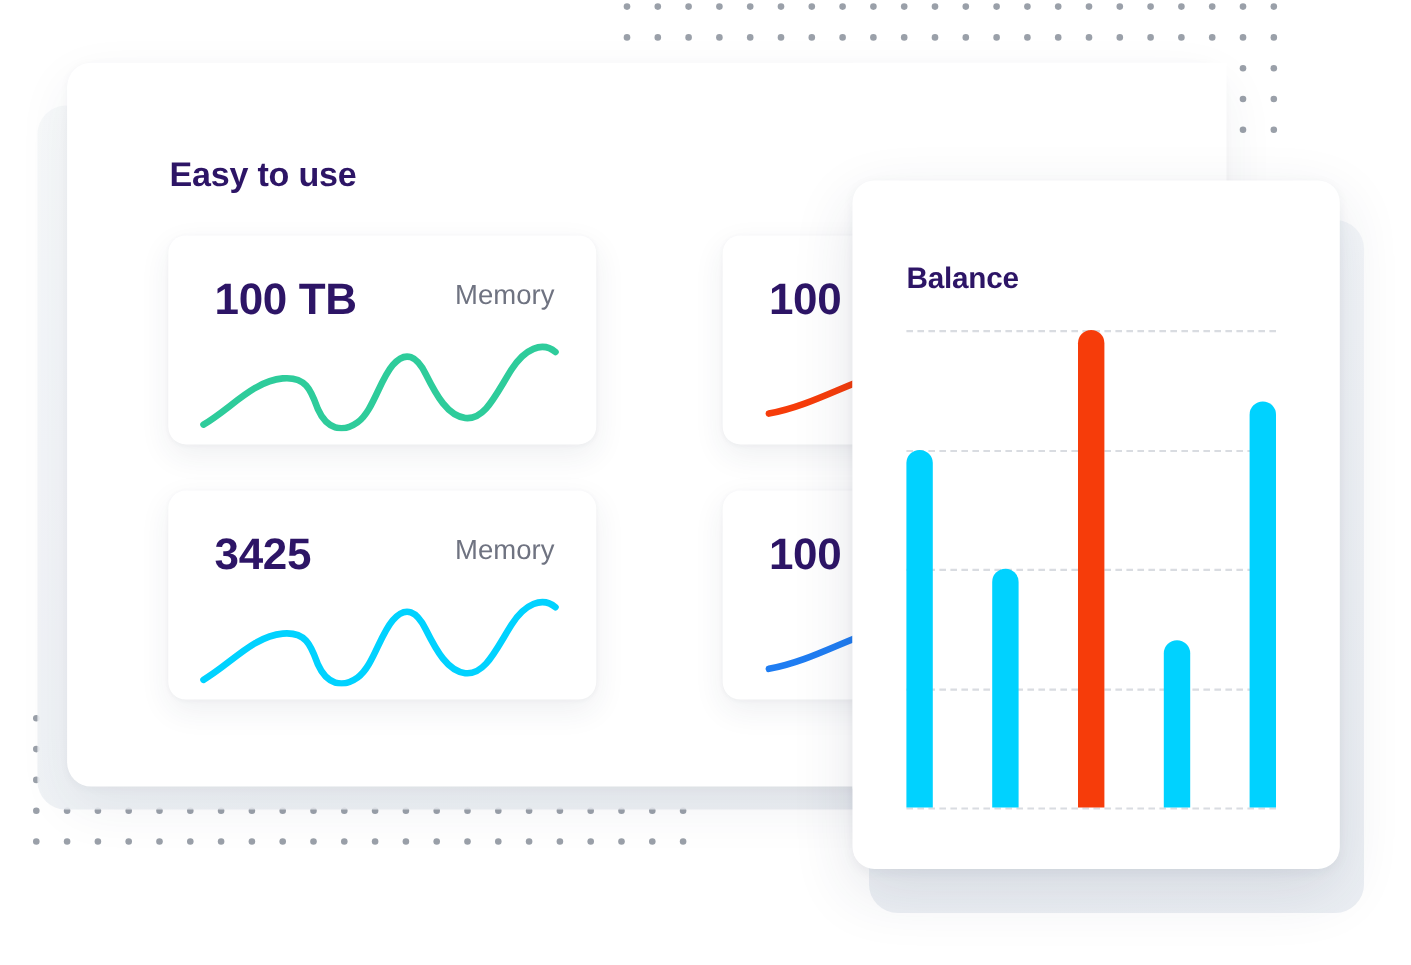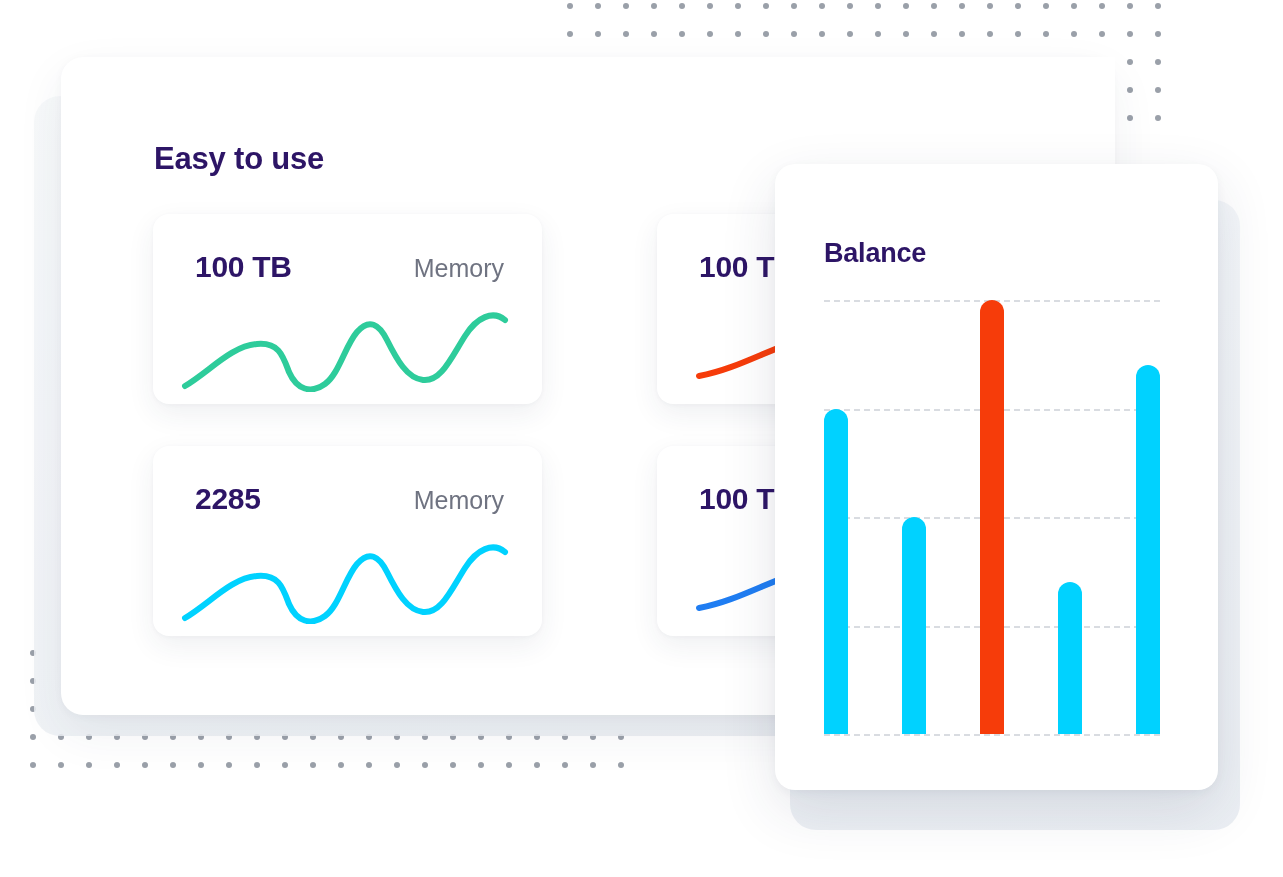--- a/index.html
+++ b/index.html
@@ -54,21 +54,21 @@
     box-shadow:0 10px 28px rgba(40,50,80,.075), 0 1px 4px rgba(40,50,80,.04);
     overflow:hidden;
   }
   #card-0{left:153px;top:214px;}
   #card-1{left:153px;top:446px;}
   #card-2{left:657px;top:214px;}
   #card-3{left:657px;top:446px;}
 
   .metric-value{
     position:absolute;left:42px;top:36px;
-    font-size:30px;font-weight:bold;color:#2d1566;letter-spacing:-0.3px;
+    font-size:40px;font-weight:bold;color:#2d1566;letter-spacing:-0.3px;
     white-space:nowrap;
   }
   .metric-label{
     position:absolute;right:38px;top:40px;
     font-size:25px;font-weight:normal;color:#6f7381;
     white-space:nowrap;
   }
   .spark{position:absolute;left:26px;top:88px;width:340px;height:90px;}
   .spark-arc{position:absolute;left:26px;top:88px;width:340px;height:90px;}
 
@@ -217,21 +217,21 @@
 
   <div class="metric-card" id="card-0">
     <div class="metric-value">100 TB</div>
     <div class="metric-label">Memory</div>
     <svg class="spark" viewBox="0 0 340 90">
       <path d="M6,84 C30,70 52,44 78,42 C100,40 104,54 110,70 C118,88 132,92 146,82 C160,72 166,44 178,30 C190,16 200,22 208,38 C218,58 228,76 244,78 C262,80 272,56 286,34 C298,15 314,8 326,18" fill="none" stroke="#2ecc9b" stroke-width="6" stroke-linecap="round"></path>
     </svg>
   </div>
 
   <div class="metric-card" id="card-1">
-    <div class="metric-value">2285</div>
+    <div class="metric-value">3425</div>
     <div class="metric-label">Memory</div>
     <svg class="spark" viewBox="0 0 340 90">
       <path d="M6,84 C30,70 52,44 78,42 C100,40 104,54 110,70 C118,88 132,92 146,82 C160,72 166,44 178,30 C190,16 200,22 208,38 C218,58 228,76 244,78 C262,80 272,56 286,34 C298,15 314,8 326,18" fill="none" stroke="#00d2ff" stroke-width="6" stroke-linecap="round"></path>
     </svg>
   </div>
 
   <div class="metric-card" id="card-2">
     <div class="metric-value">100 TB</div>
     <div class="metric-label">Memory</div>
     <svg class="spark-arc" viewBox="0 0 340 90">

